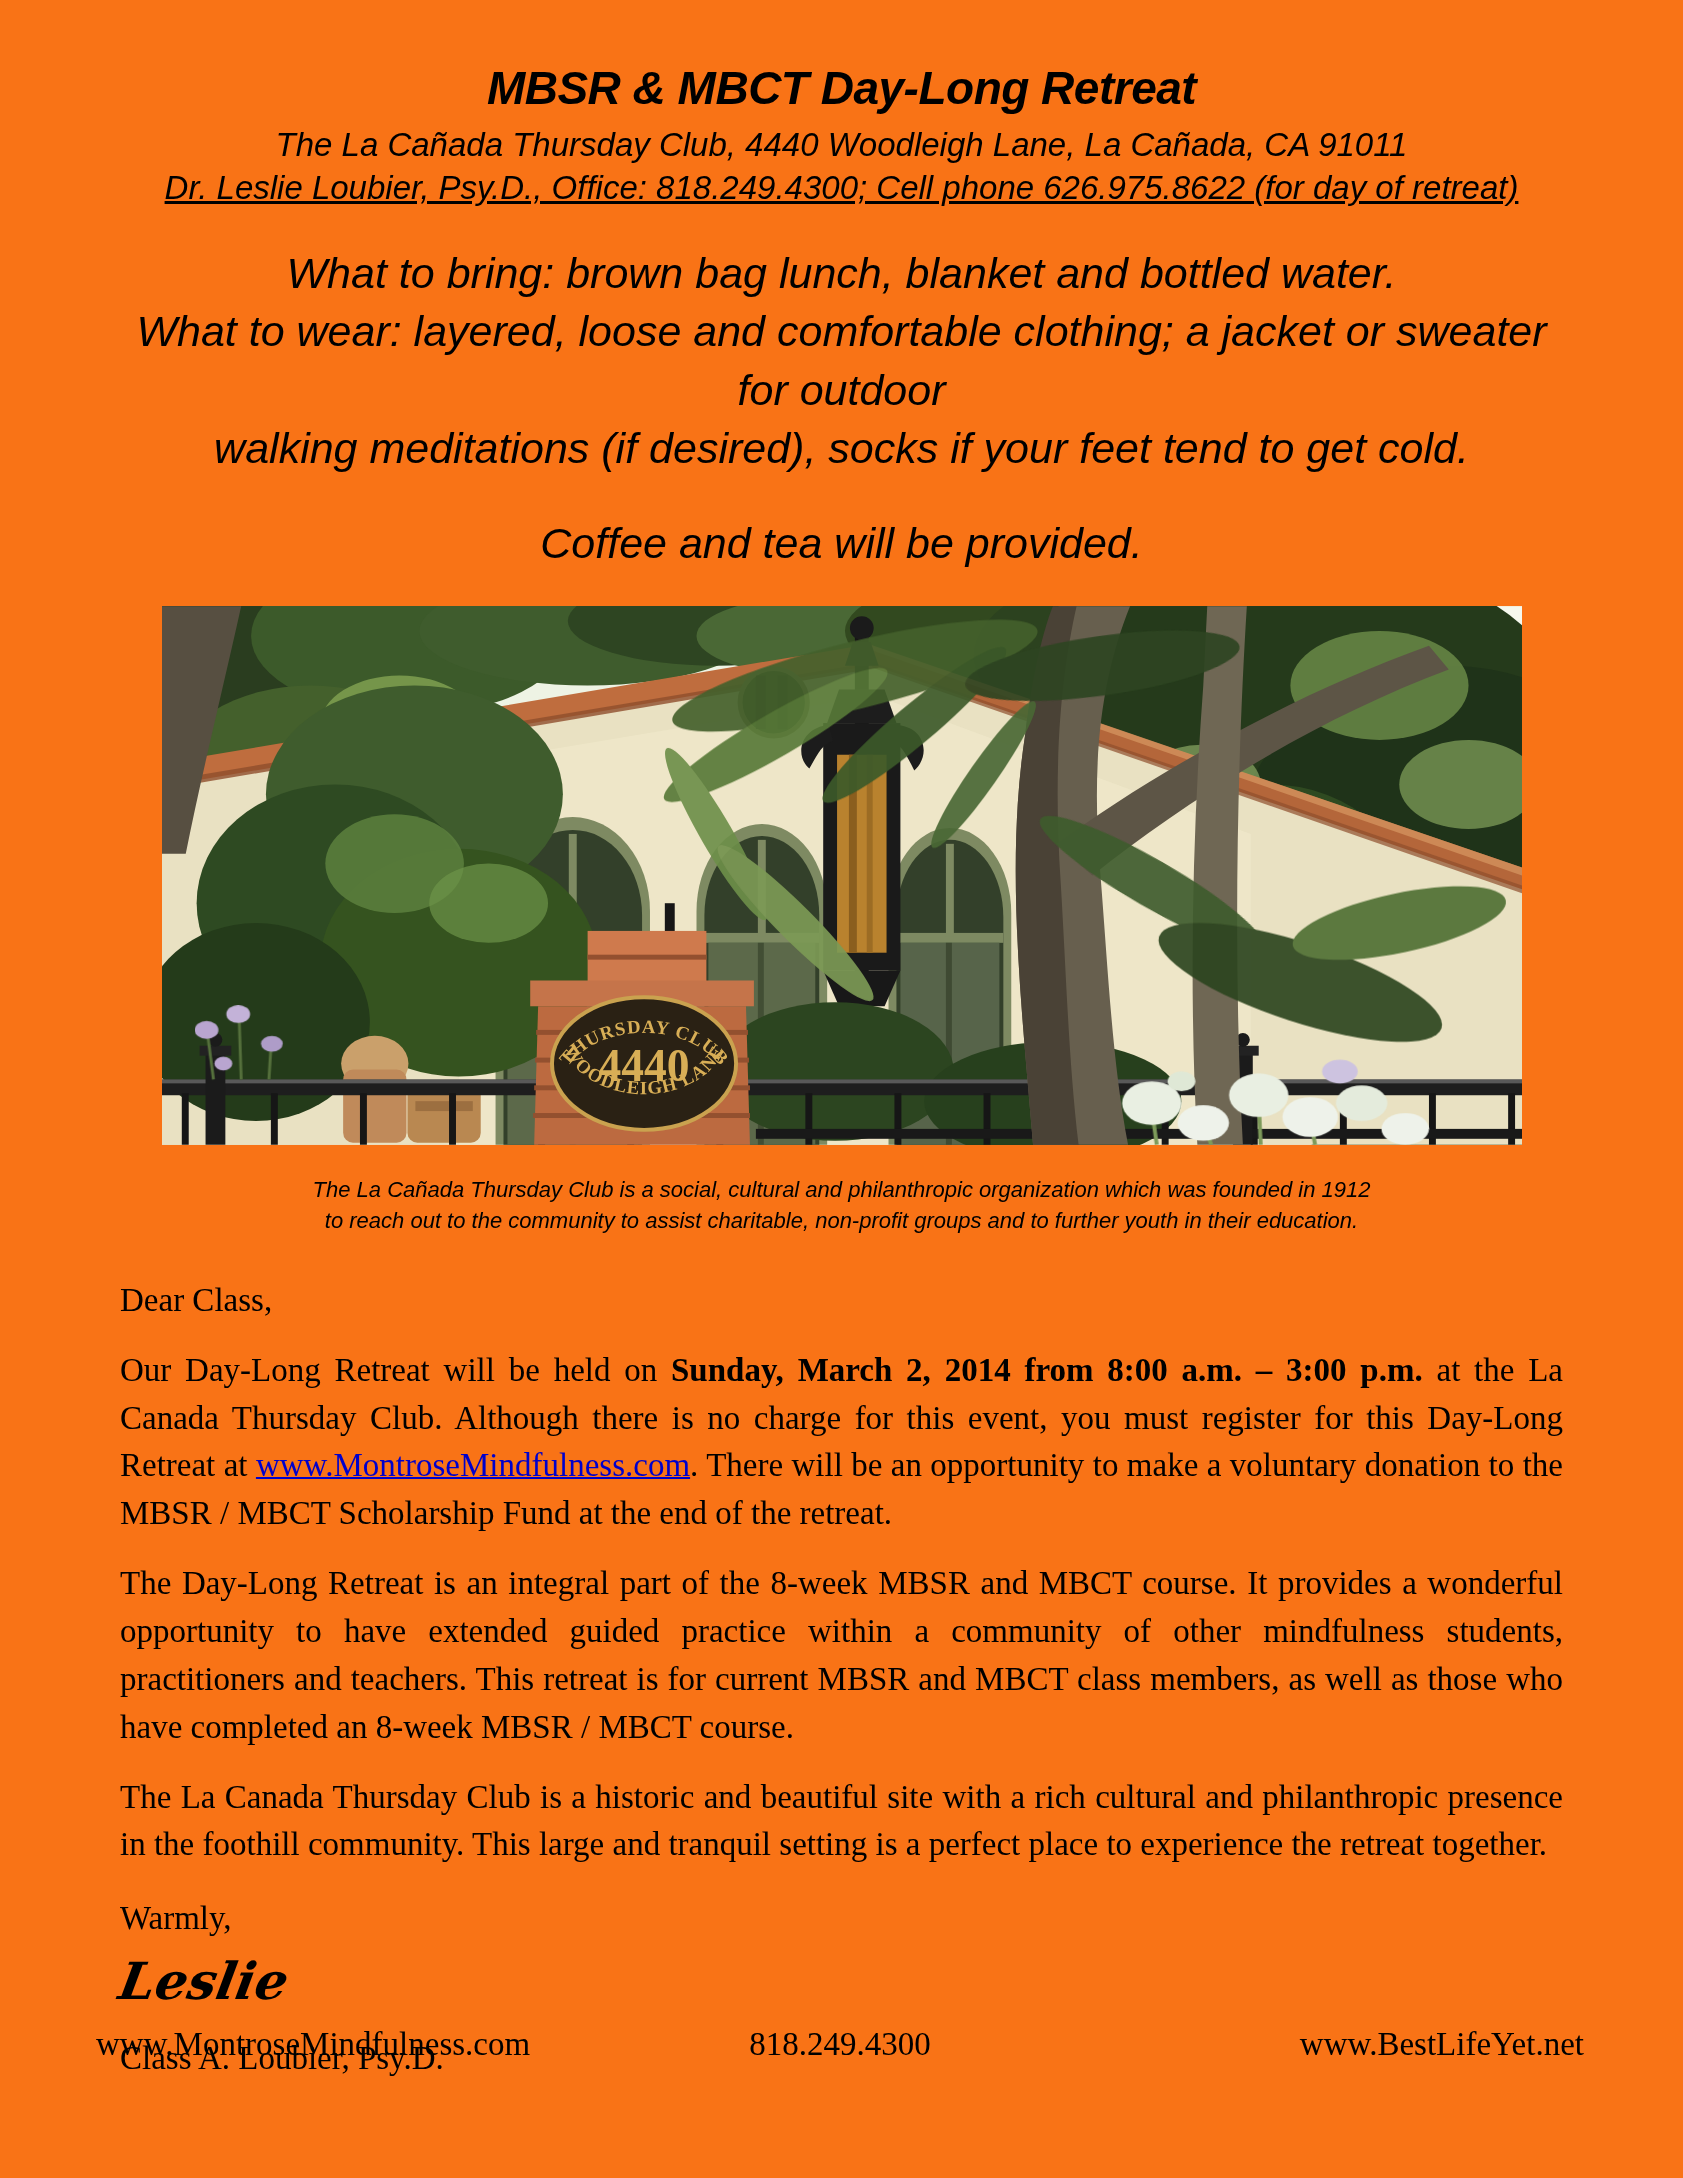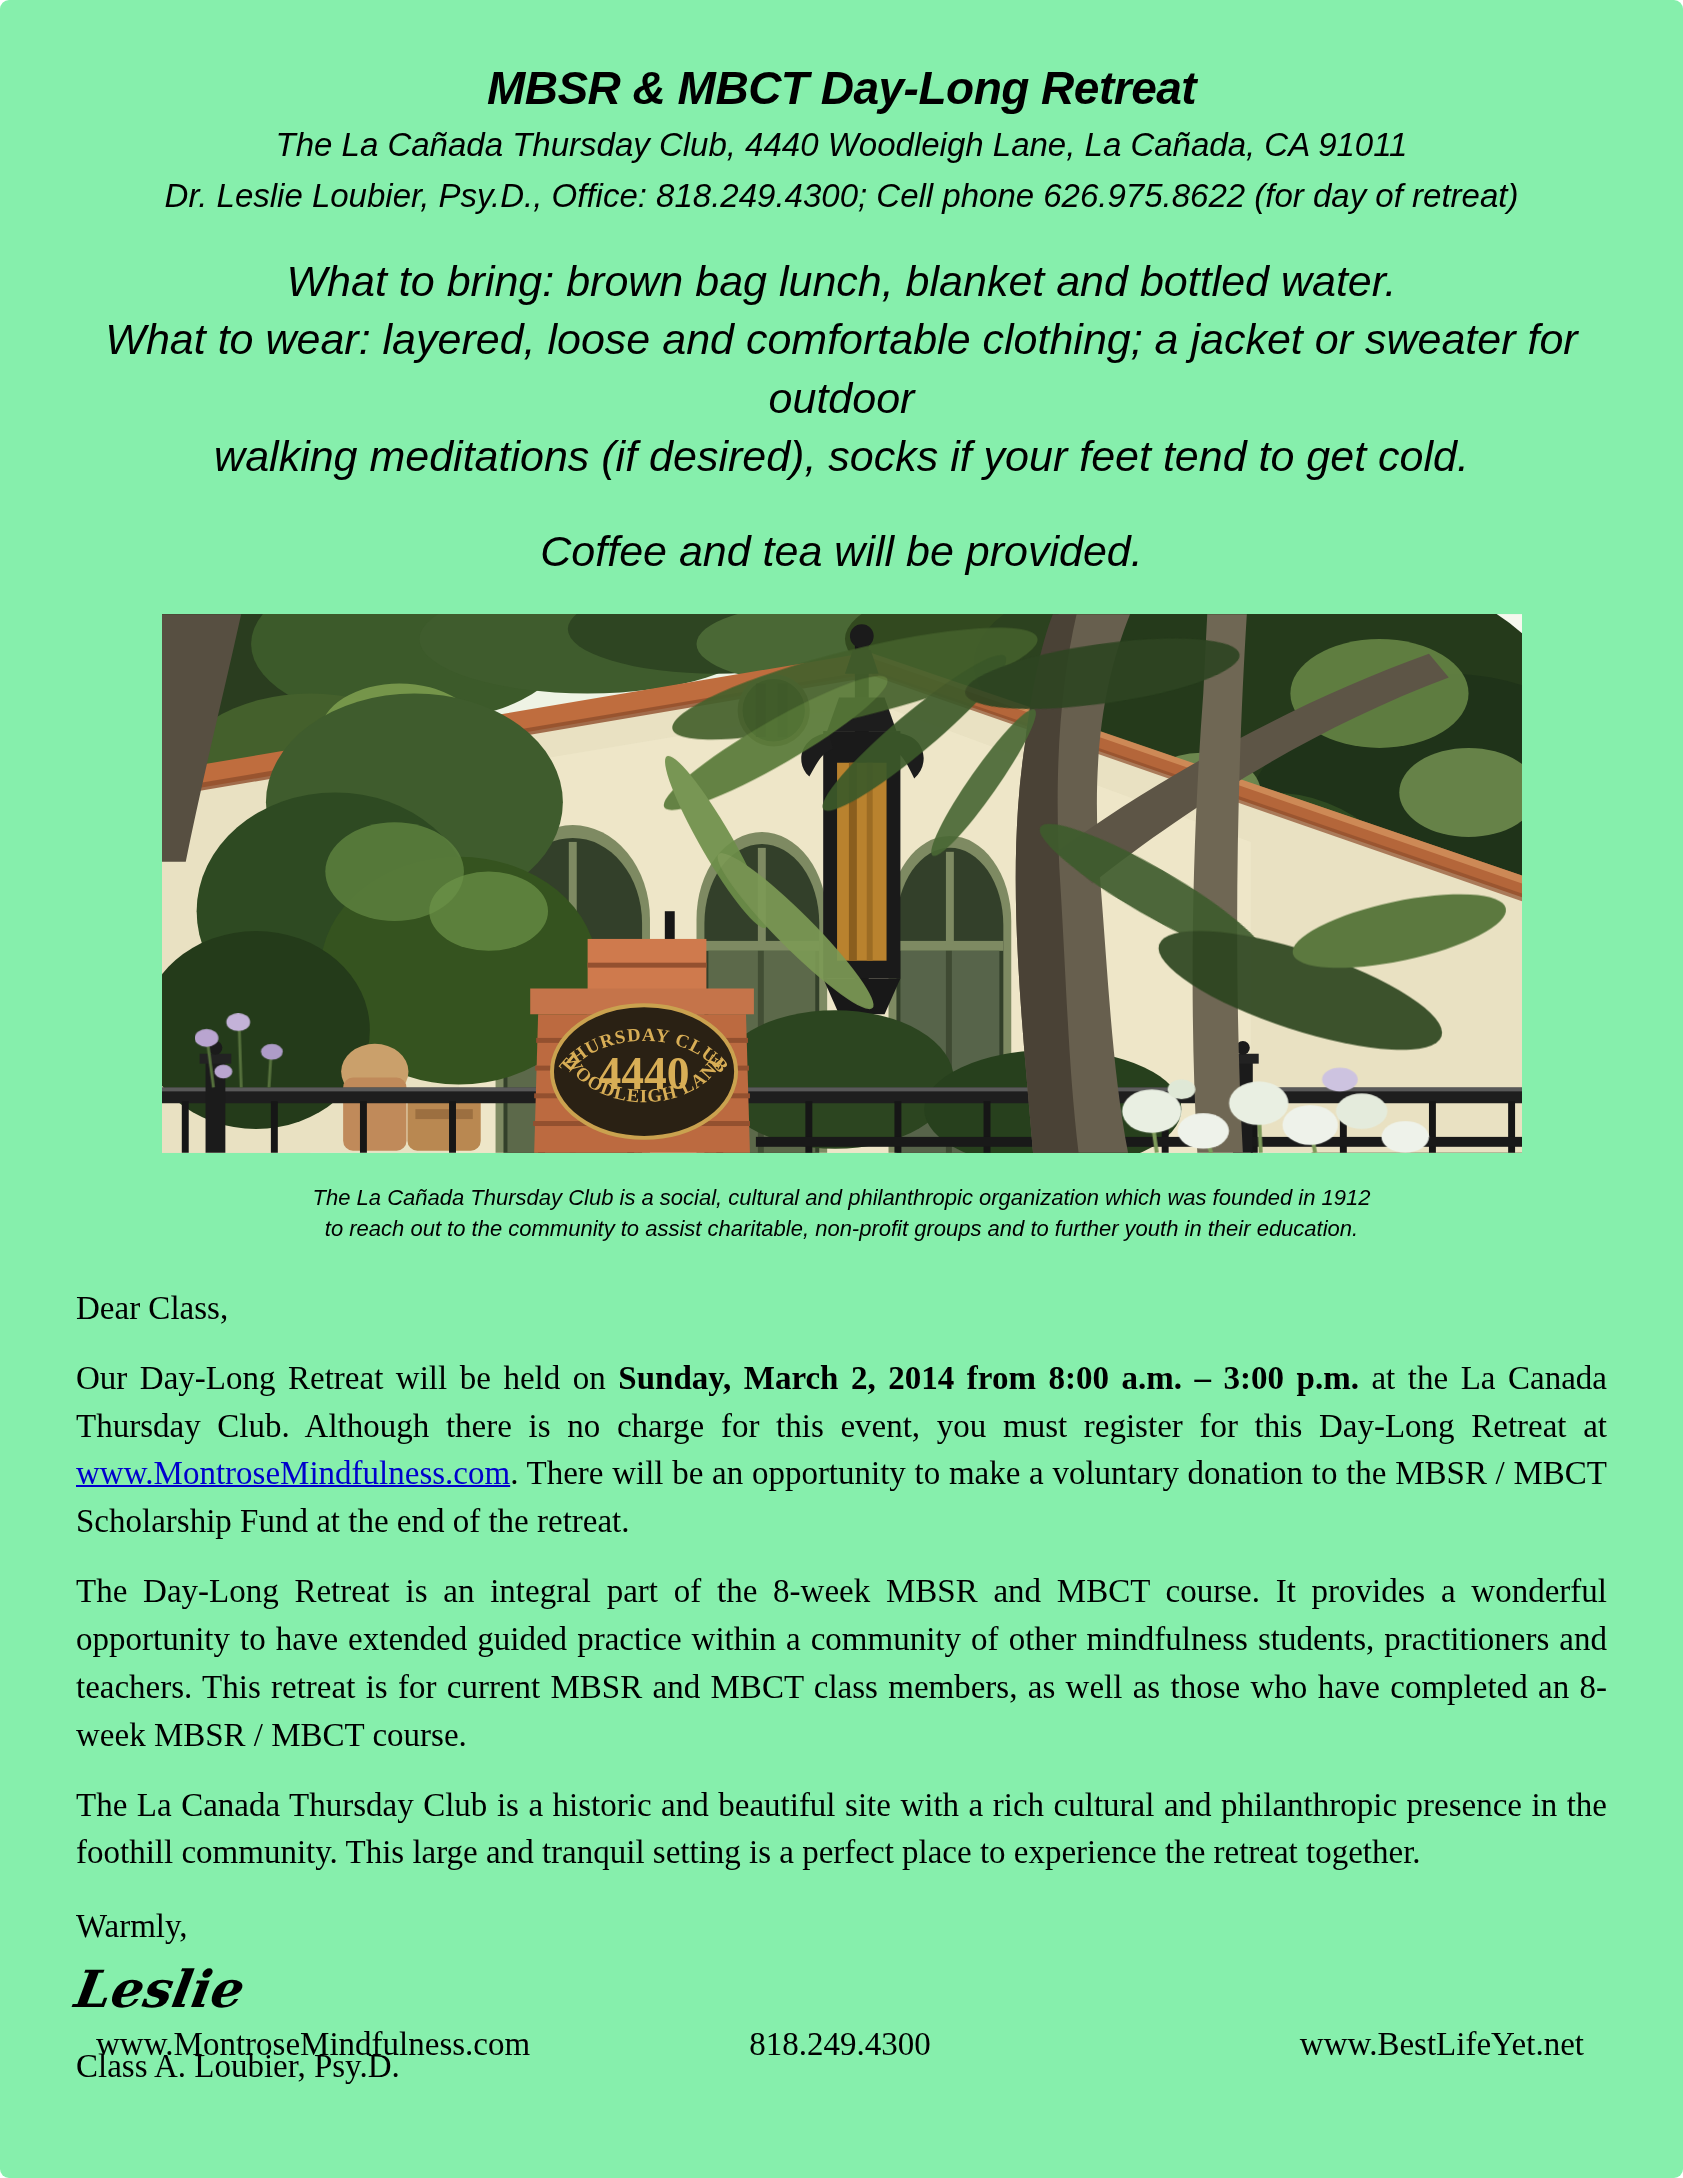--- a/index.html
+++ b/index.html
@@ -1,31 +1,30 @@
 <!DOCTYPE html>
 <html><head>
 <meta charset="utf-8">
 <style>
   html,body{margin:0;padding:0;background:#ffffff;}
   .page{
     position:relative;
     width:1683px;height:2178px;
-    background:#86efac;
+    background:#f97316;
     box-sizing:border-box;
-    padding:0 76px;
+    padding:0 120px;
     overflow:hidden;
     color:#000;
-    border-radius:9px;
   }
   
   .hdr{margin-top:61px;text-align:center;font-family:"Liberation Sans",sans-serif;font-style:italic;}
   .hdr-title{font-size:46px;font-weight:700;line-height:1.2;letter-spacing:-0.5px;}
   .hdr-date{font-size:33px;font-weight:700;margin-top:8px;line-height:1.3;}
   .hdr-addr{font-size:33px;margin-top:8px;line-height:1.3;}
-  .hdr-contact{font-size:33px;margin-top:8px;line-height:1.3;}
+  .hdr-contact{font-size:33px;line-height:1.3;text-decoration:underline;}
   
   .info{margin-top:34px;text-align:center;font-family:"Liberation Sans",sans-serif;font-style:italic;font-size:43px;line-height:1.36;}
   .info-coffee{margin-top:36px;}
   
   .photo-wrap{width:1360px;height:539px;margin:34px auto 0;}
   .photo-wrap svg{display:block;}
   
   .caption{margin-top:30px;text-align:center;font-family:"Liberation Sans",sans-serif;font-style:italic;font-size:22px;line-height:1.4;}
   
   .letter{margin-top:40px;font-family:"Liberation Serif",serif;font-size:33px;line-height:1.45;}

